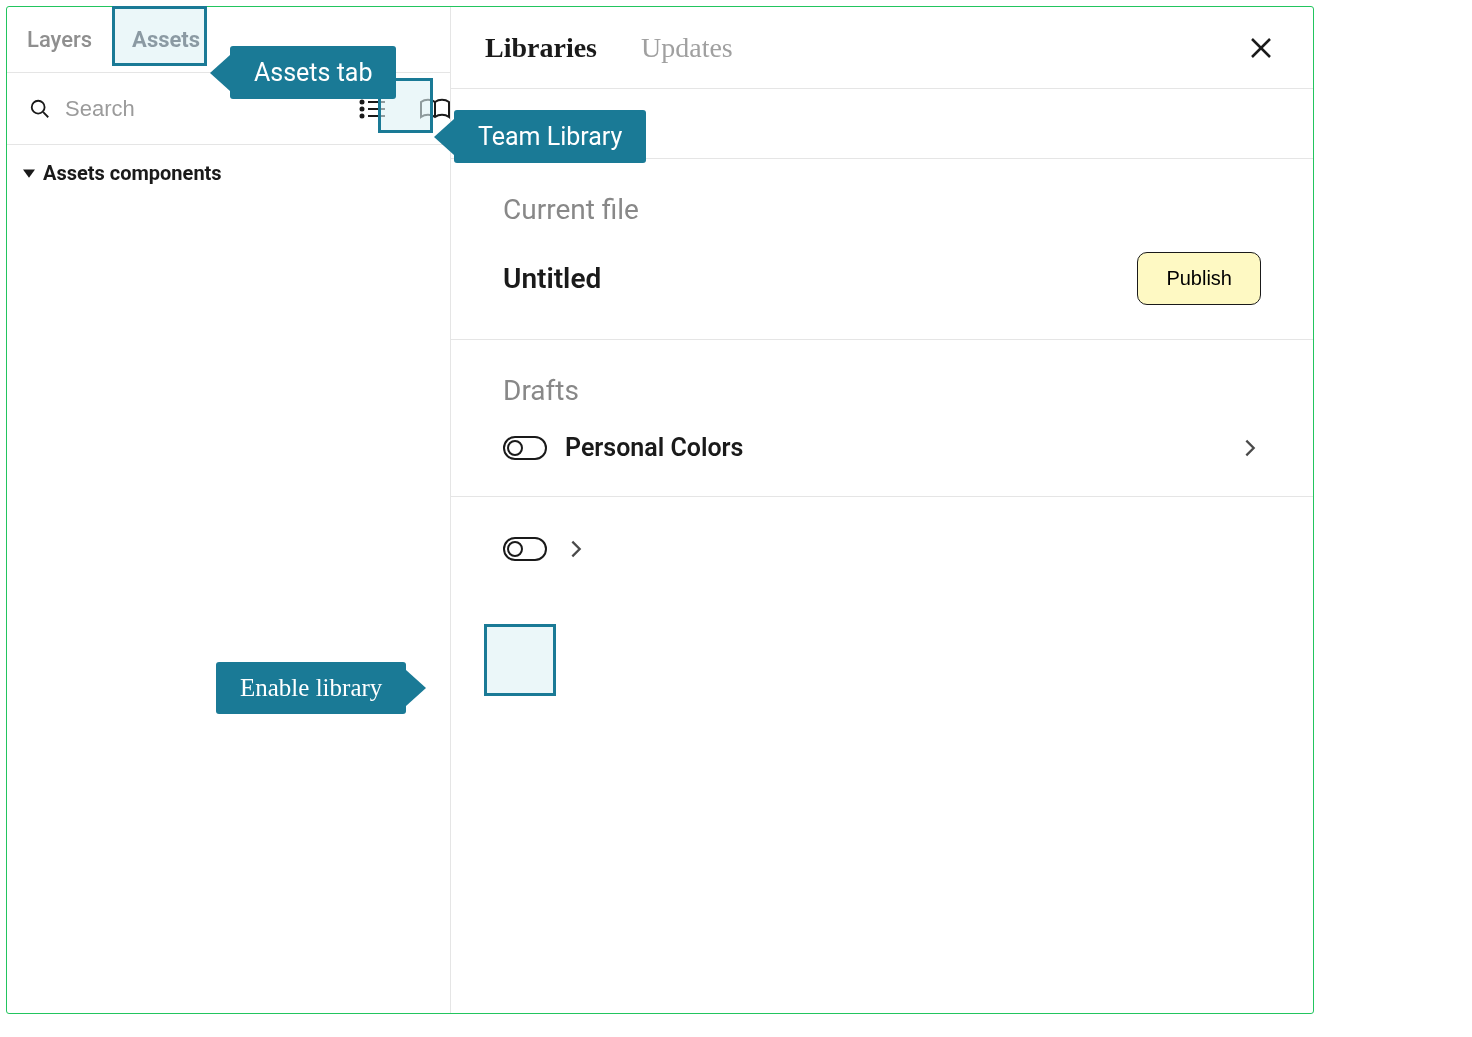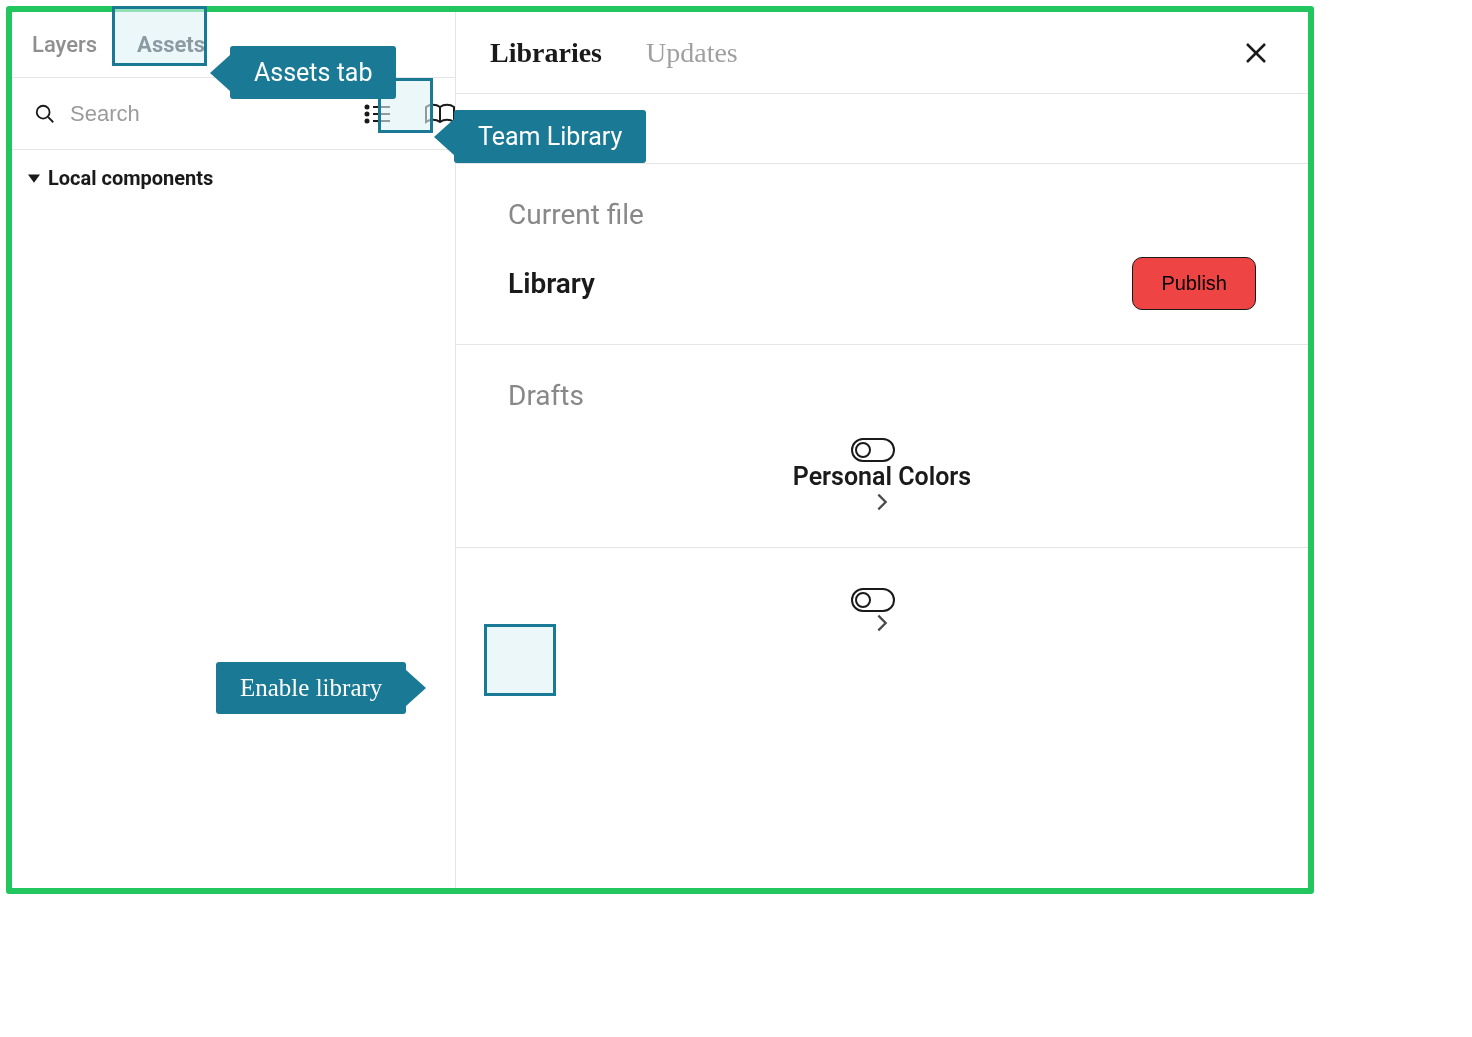--- a/index.html
+++ b/index.html
@@ -7,22 +7,22 @@
       font-family: -apple-system, BlinkMacSystemFont, "Segoe UI", Roboto, Helvetica, Arial, sans-serif;
       background: #fff;
       color: #1a1a1a;
       width: 1472px;
       height: 1037px;
       position: relative;
     }
     .canvas {
       position: absolute;
       left: 6px; top: 6px;
-      width: 1308px; height: 888px;
-      border: 6px solid #22c55e;
+      width: 1308px; height: 1008px;
+      border: 1px solid #22c55e;
       border-radius: 3px;
       background: #fff;
       display: flex;
       overflow: hidden;
     }
     
     .left {
       width: 444px;
       border-right: 1px solid #e5e5e5;
       position: relative;
@@ -137,31 +137,30 @@
     }
     .file-row {
       display:flex; align-items:center; justify-content:space-between;
     }
     .file-name {
       font-size: 28px;
       font-weight:600;
     }
     .publish-btn {
       border: 1.5px solid #1a1a1a;
-      background:#ef4444;
+      background:#fef9c3;
       border-radius: 10px;
       padding: 14px 28px;
       font-size: 20px;
       cursor:pointer;
     }
     .lib-item-row {
       display:flex; align-items:center;
       margin-top: 6px;
       cursor:pointer;
-      flex-direction:column;
     }
     .toggle {
       width: 44px; height: 24px;
       border: 2px solid #1a1a1a;
       border-radius: 14px;
       position:relative;
       margin-right: 18px;
       flex-shrink:0;
     }
     .toggle::after {
@@ -258,21 +257,21 @@
             <line x1="16" y1="4" x2="16" y2="19"></line>
           </svg>
         </span>
       </div>
     </div>
 
     <div class="section-row">
       <svg class="disclosure" viewBox="0 0 10 10">
         <polygon points="0,2 10,2 5,9"></polygon>
       </svg>
-      <span class="section-label">Local components</span>
+      <span class="section-label">Assets components</span>
     </div>
   </div>
 
   <div class="right">
     <div class="lib-header">
       <span class="lib-tab active">Libraries</span>
       <span class="lib-tab">Updates</span>
       <span class="spacer"></span>
       <span class="close-btn">
         <svg width="24" height="24" viewBox="0 0 24 24" stroke="#1a1a1a" stroke-width="2.5">
@@ -288,21 +287,21 @@
           <circle cx="10" cy="10" r="7"></circle>
             <line x1="21" y1="21" x2="15.5" y2="15.5"></line>
         </svg>
       </span>
       <input class="search-input" style="margin-left: 28px;" placeholder="Search">
     </div>
 
     <div class="lib-section">
       <div class="small-label">Current file</div>
       <div class="file-row">
-        <span class="file-name">Library</span>
+        <span class="file-name">Untitled</span>
         <button class="publish-btn">Publish</button>
       </div>
     </div>
 
     <div class="lib-section">
       <div class="small-label">Drafts</div>
       <div class="lib-item-row">
         <span class="toggle"></span>
         <span class="lib-item-name">Personal Colors</span>
         <svg class="chevron" viewBox="0 0 24 24" fill="none" stroke="#4a4a4a" stroke-width="2.5">

